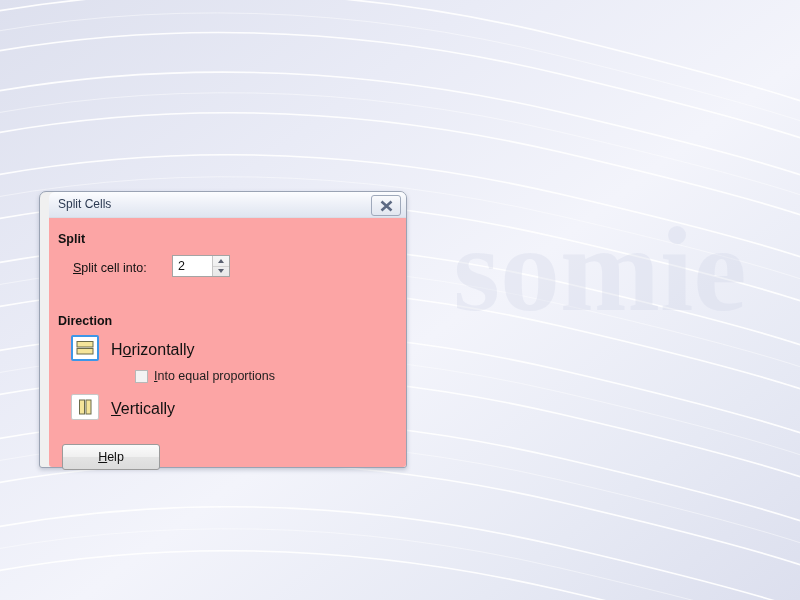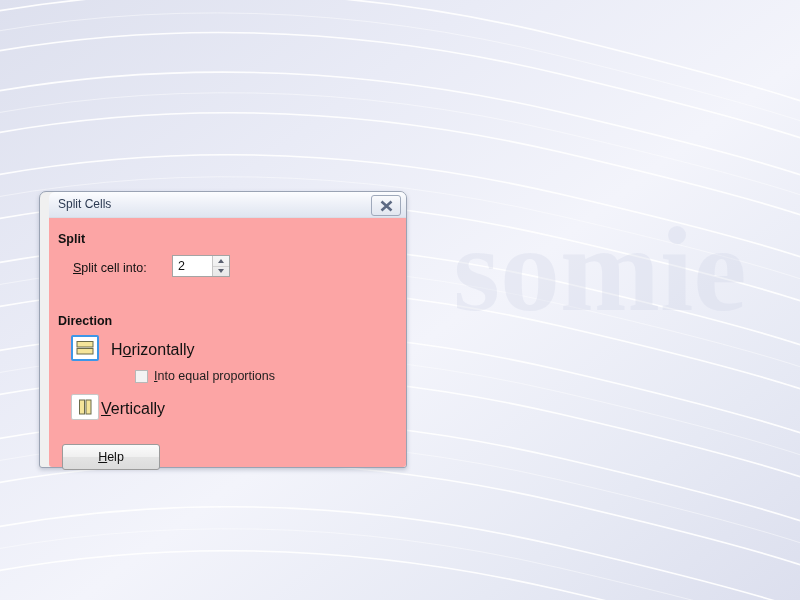--- a/index.html
+++ b/index.html
@@ -204,21 +204,21 @@
     border-radius: 2px;
   }
   .opt-text {
     position: absolute;
     font-size: 16px;
     color: #111;
     font-family: Liberation Sans, sans-serif;
     white-space: nowrap;
   }
   #txt-horizontally { left: 62px; top: 123px; }
-  #txt-vertically   { left: 52px; top: 182px; }
+  #txt-vertically   { left: 62px; top: 182px; }
 
   .checkbox-row {
     position: absolute;
     left: 41px;
     top: 151px;
     display: flex;
     align-items: flex-end;
     cursor: pointer;
     margin-left: 45px;
   }

